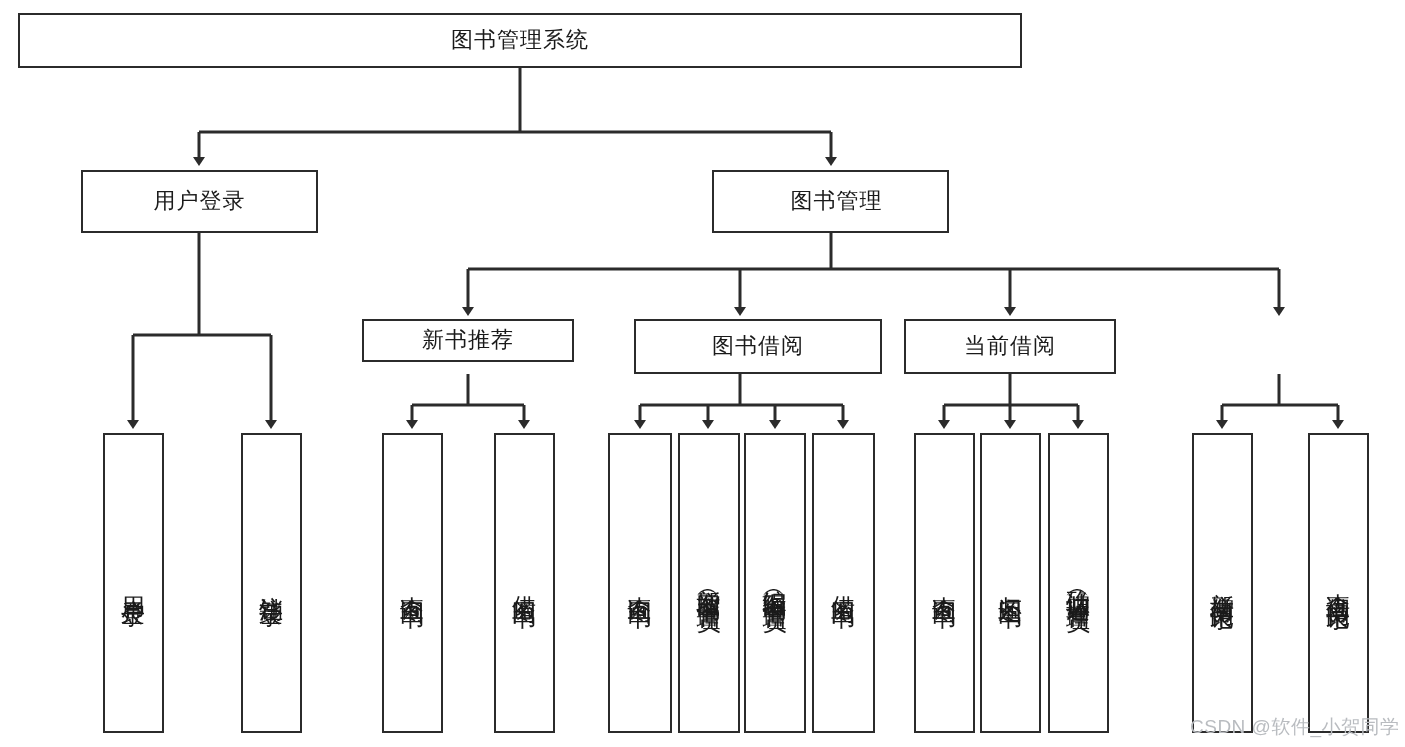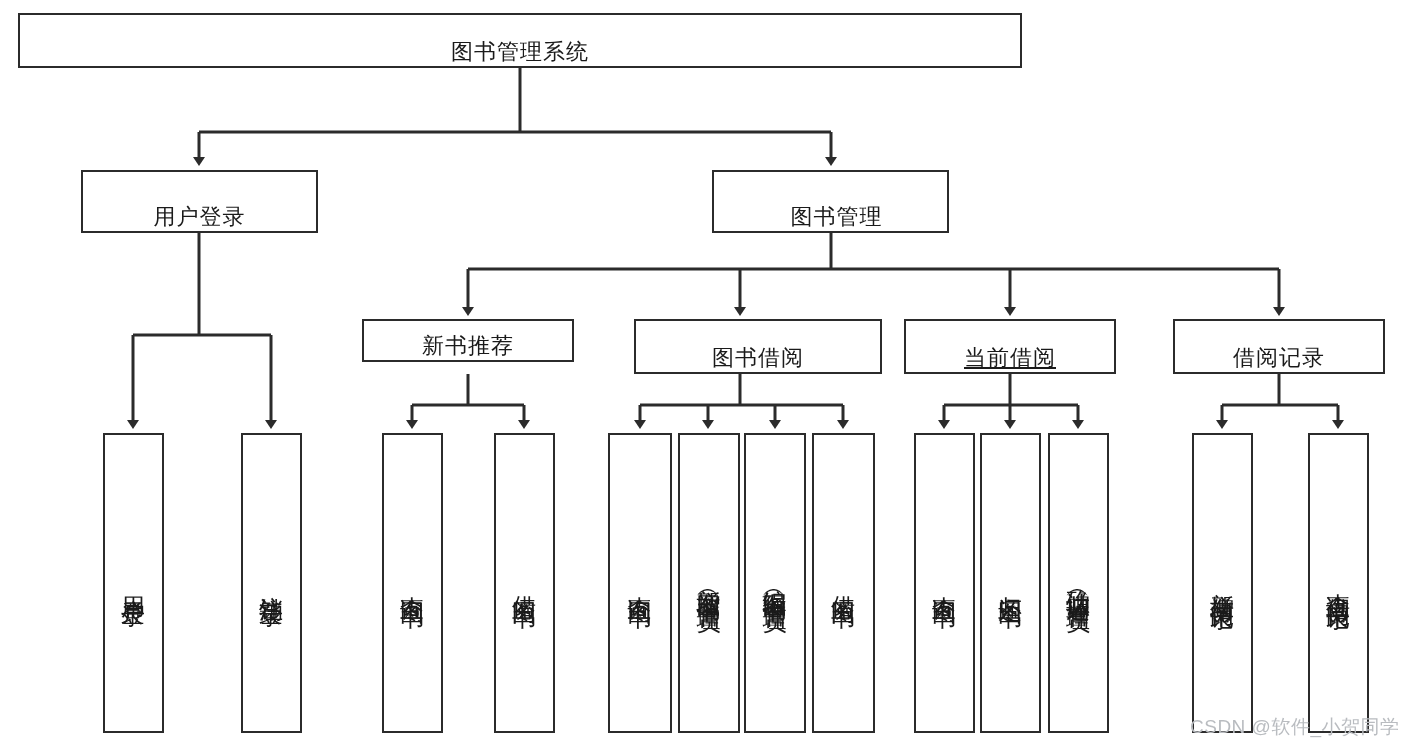--- a/index.html
+++ b/index.html
@@ -25,21 +25,21 @@
     width: 1405px;
     height: 747px;
     pointer-events: none;
   }
   .node {
     position: absolute;
     box-sizing: border-box;
     background: #ffffff;
     border: 2px solid #2b2b2b;
     display: flex;
-    align-items: flex-end;
+    align-items: center;
     justify-content: center;
     color: #1a1a1a;
   }
   .node .label {
     display: block;
     text-align: center;
     line-height: 1.28;
     white-space: nowrap;
   }
   
@@ -136,27 +136,24 @@
   </div>
 
   <div class="node horiz" style="left: 362px; top: 319px; width: 212px; height: 43px; border-color: rgb(43, 43, 43); background: rgb(255, 255, 255); color: rgb(26, 26, 26);">
     <span class="label">新书推荐</span>
   </div>
 
   <div class="node horiz" style="left: 634px; top: 319px; width: 248px; height: 55px; border-color: rgb(43, 43, 43); background: rgb(255, 255, 255); color: rgb(26, 26, 26);">
     <span class="label">图书借阅</span>
   </div>
 
-  <div class="node horiz" style="left: 904px; top: 319px; width: 212px; height: 55px; border-color: rgb(43, 43, 43); background: rgb(255, 255, 255); color: rgb(26, 26, 26); text-decoration: underline;">
+  <div class="node horiz" style="left: 904px; top: 319px; width: 212px; height: 55px; border-color: rgb(43, 43, 43); background: rgb(255, 255, 255); color: rgb(26, 26, 26);">
     <span class="label">当前借阅</span>
   </div>
 
-  <div class="node horiz" style="left: 1173px; top: 319px; width: 212px; height: 55px; border-color: rgb(43, 43, 43); background: rgb(255, 255, 255); color: rgb(26, 26, 26);">
-    <span class="label">借阅记录</span>
-  </div>
 
   <div class="node vert" style="left: 103px; top: 433px; width: 61px; height: 300px; border-color: rgb(43, 43, 43); background: rgb(255, 255, 255); color: rgb(26, 26, 26);">
     <span class="label">用户登录</span>
   </div>
 
   <div class="node vert" style="left: 241px; top: 433px; width: 61px; height: 300px; border-color: rgb(43, 43, 43); background: rgb(255, 255, 255); color: rgb(26, 26, 26);">
     <span class="label">注销登录</span>
   </div>
 
   <div class="node vert" style="left: 382px; top: 433px; width: 61px; height: 300px; border-color: rgb(43, 43, 43); background: rgb(255, 255, 255); color: rgb(26, 26, 26);">

